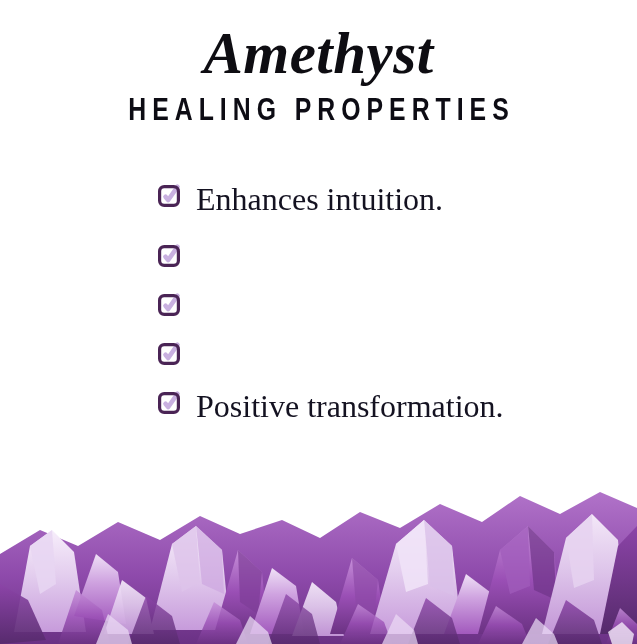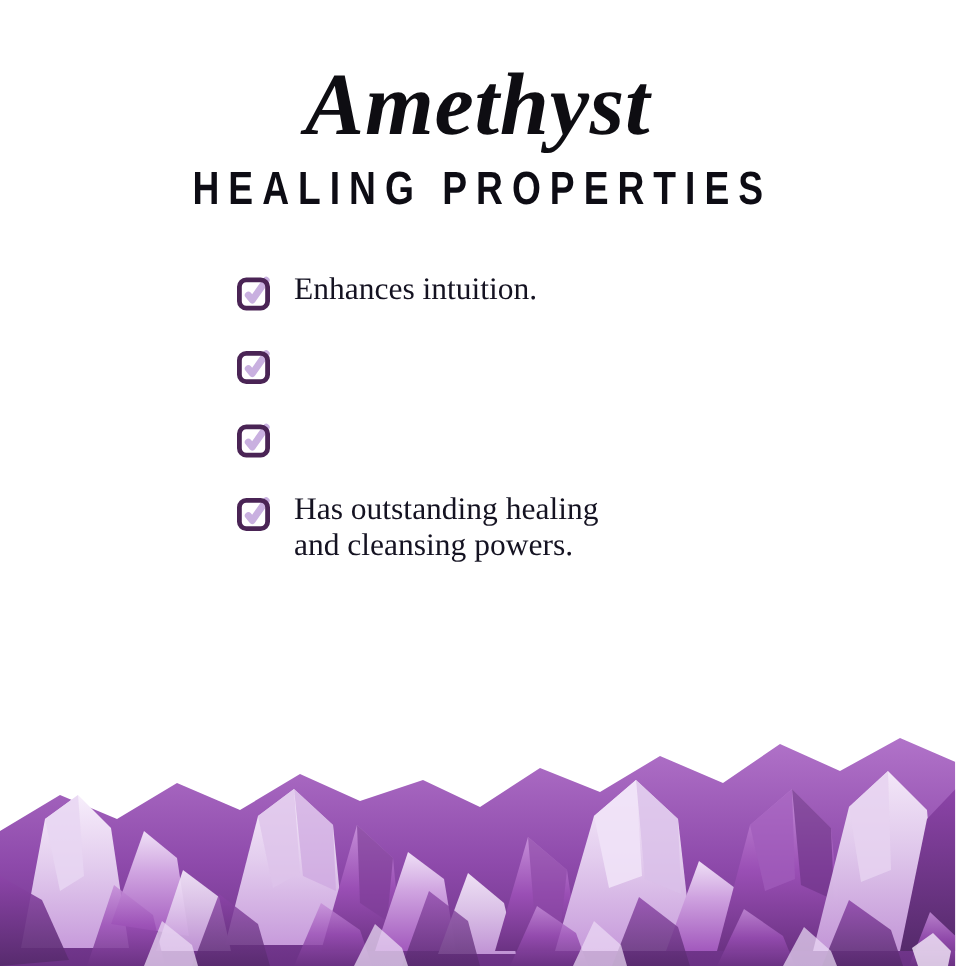--- a/index.html
+++ b/index.html
@@ -20,21 +20,21 @@
   .header {
     position: absolute;
     top: 0;
     left: 0;
     width: 637px;
     text-align: center;
     z-index: 5;
   }
   .title {
     margin: 0;
-    padding-top: 40px;
+    padding-top: 24px;
     font-family: "Liberation Serif", "DejaVu Serif", serif;
     font-style: italic;
     font-weight: bold;
     font-size: 59px;
     line-height: 1.0;
     letter-spacing: 0.5px;
     color: #0e0d12;
   }
   .subtitle {
     margin: 0;
@@ -74,21 +74,21 @@
     flex: 0 0 auto;
     width: 22px;
     height: 22px;
     margin-top: 5px;
   }
   .cbox svg { display: block; overflow: visible; }
 
   .item-text {
     margin-left: 16px;
     font-family: "Liberation Serif", "DejaVu Serif", serif;
-    font-size: 21px;
+    font-size: 32px;
     line-height: 1.2;
     color: #141221;
     white-space: pre-line;
   }
   .item-indent .item-text { margin-left: 13px; }
 
   
   .crystals {
     position: absolute;
     left: 0;
@@ -139,24 +139,31 @@
       </span>
     </li>
 
     <li class="item item-2line">
       <span class="cbox">
         <svg width="22" height="22" viewBox="0 0 22 22" aria-hidden="true">
           <path d="M7.5 11.7 L10.2 15.0 L19.5 1.8" fill="none" stroke="#c9b0e0" stroke-width="4.6" stroke-linecap="round" stroke-linejoin="round"></path>
           <rect x="1.6" y="1.6" width="18.8" height="18.8" rx="4.6" ry="4.6" fill="none" stroke="#4a2455" stroke-width="3.2"></rect>
         </svg>
       </span>
-      <span class="item-text">Has outstanding healing
-and cleansing powers.</span>
-    </li>
-
+    </li>
+
+    <li class="item">
+      <span class="cbox">
+        <svg width="22" height="22" viewBox="0 0 22 22" aria-hidden="true">
+          <path d="M7.5 11.7 L10.2 15.0 L19.5 1.8" fill="none" stroke="#c9b0e0" stroke-width="4.6" stroke-linecap="round" stroke-linejoin="round"></path>
+          <rect x="1.6" y="1.6" width="18.8" height="18.8" rx="4.6" ry="4.6" fill="none" stroke="#4a2455" stroke-width="3.2"></rect>
+        </svg>
+      </span>
+      <span class="item-text">Positive transformation.</span>
+    </li>
 
   </ul>
 
   <div class="crystals">
     <svg viewBox="0 0 637 210" preserveAspectRatio="none" aria-hidden="true">
       <defs>
         <linearGradient id="gPale" x1="0" y1="0" x2="0" y2="1">
           <stop offset="0%" stop-color="#f7eefb"></stop>
           <stop offset="45%" stop-color="#e3cdee"></stop>
           <stop offset="100%" stop-color="#c79bdb"></stop>

